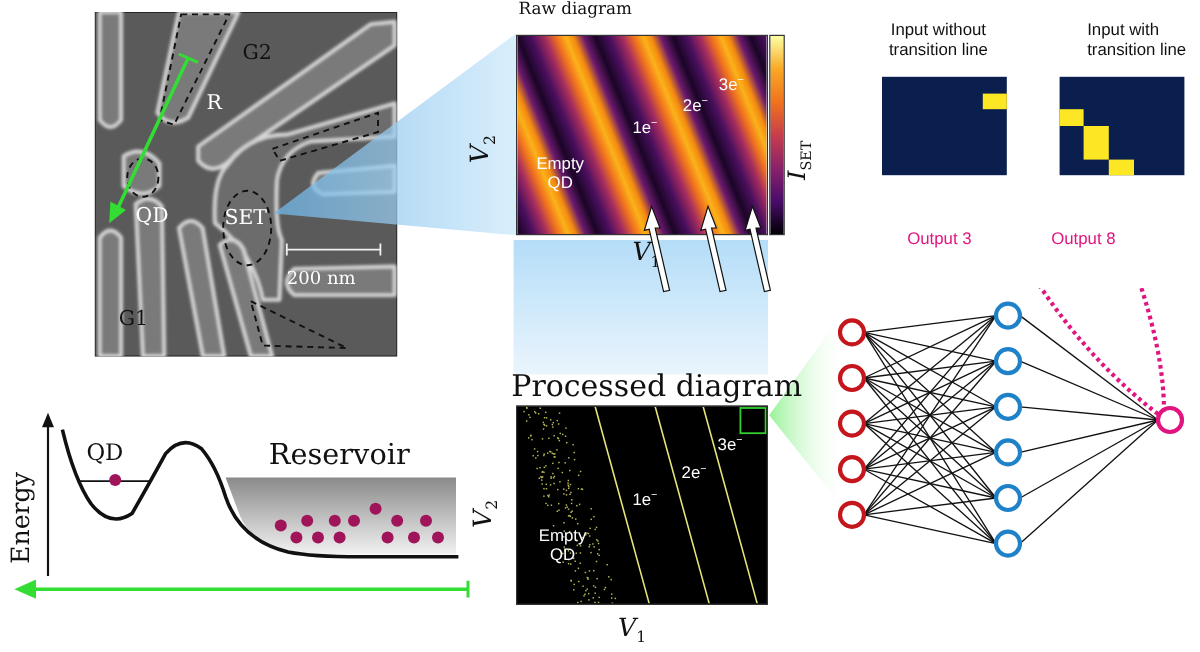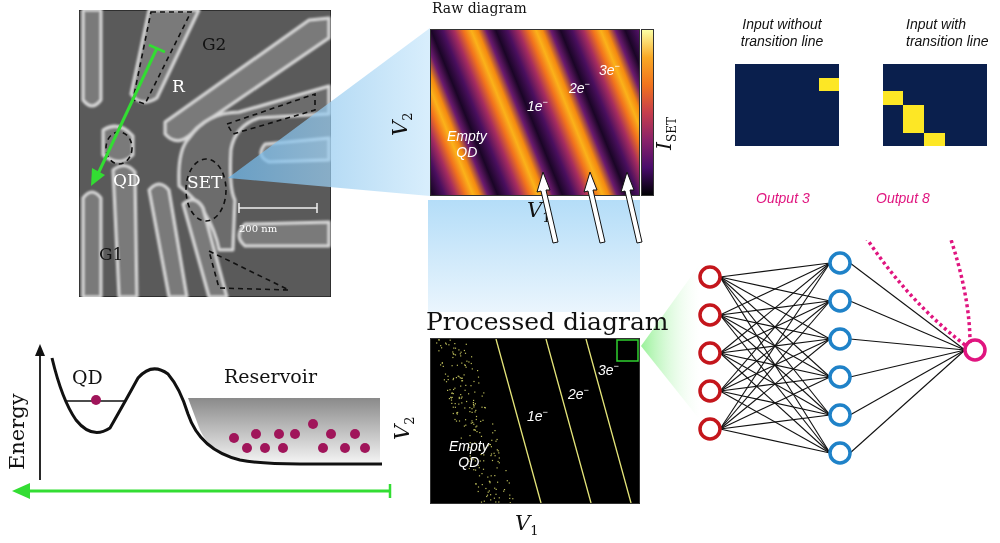--- a/index.html
+++ b/index.html
@@ -1,19 +1,19 @@
 <!DOCTYPE html>
 <html><head>
 <meta charset="utf-8">
 <style>
   html, body { margin: 0; padding: 0; background: #ffffff; }
   body { width: 1000px; height: 543px; position: relative; overflow: hidden; font-family: "Liberation Sans", sans-serif; }
   .abs { position: absolute; }
   .serif { font-family: "DejaVu Serif", "Liberation Serif", serif; }
-  .sans { font-family: "Liberation Sans", sans-serif; font-style: italic; }
+  .sans { font-family: "Liberation Sans", sans-serif; }
 </style>
 </head>
 <body>
 
 <div class="abs" style="left:79px;top:10px;width:232px;height:287px;">
   <svg width="252" height="287" viewBox="0 0 252 287">
     <defs>
       <filter id="blurG">
           <feGaussianBlur stdDeviation="1.2"></feGaussianBlur>
         </filter>
@@ -61,22 +61,22 @@
     <g stroke="#f0f0f0" stroke-width="1.5">
       <line x1="160" y1="198" x2="238" y2="198"></line>
       <line x1="160" y1="193" x2="160" y2="203"></line>
       <line x1="238" y1="193" x2="238" y2="203"></line>
     </g>
   </svg>
   <span class="abs serif" style="left:123px;top:24px;font-size:17px;color:#111;">G2</span>
   <span class="abs serif" style="left:93px;top:66px;font-size:17px;color:#fff;">R</span>
   <span class="abs serif" style="left:34px;top:160px;font-size:17px;color:#fff;">QD</span>
   <span class="abs serif" style="left:108px;top:162px;font-size:17px;color:#fff;">SET</span>
-  <span class="abs serif" style="left:160px;top:213px;font-size:10px;color:#fff;">200 nm</span>
-  <span class="abs serif" style="left:20px;top:234px;font-size:17px;color:#111;">G1</span>
+  <span class="abs serif" style="left:160px;top:213px;font-size:15px;color:#fff;">200 nm</span>
+  <span class="abs serif" style="left:20px;top:246px;font-size:17px;color:#111;">G1</span>
 </div>
 
 <svg class="abs" style="left:0;top:0;pointer-events:none;" width="1000" height="543">
   <defs>
     <linearGradient id="blueCone" x1="0" x2="1" y1="0" y2="0">
       <stop offset="0" stop-color="#6db4e6" stop-opacity="0.9"></stop>
       <stop offset="1" stop-color="#c6e6fb" stop-opacity="0.8"></stop>
     </linearGradient>
     <linearGradient id="blueDown" x1="0" x2="0" y1="0" y2="1">
       <stop offset="0" stop-color="#b4ddf8"></stop>
@@ -500,13 +500,13 @@
       <circle cx="355" cy="104" r="5"></circle>
       <circle cx="365" cy="118" r="5"></circle>
     </g>
 
   <line x1="22" y1="161" x2="390" y2="161" stroke="#33dd33" stroke-width="3"></line>
   <path d="M12 161 L30 153 L30 169 Z" fill="#33dd33"></path>
   <line x1="390" y1="154" x2="390" y2="168" stroke="#33dd33" stroke-width="2.5"></line>
 </svg>
 <div class="abs serif" style="left:5px;top:470px;transform:rotate(-90deg);transform-origin:0 0;font-size:21px;color:#111;">Energy</div>
 <div class="abs serif" style="left:72px;top:366px;font-size:19px;color:#111;">QD</div>
-<div class="abs serif" style="left:224px;top:365px;font-size:19px;color:#111;">Reservoir</div>
+<div class="abs serif" style="left:224px;top:365px;font-size:24px;color:#111;">Reservoir</div>
 
 </body></html>

